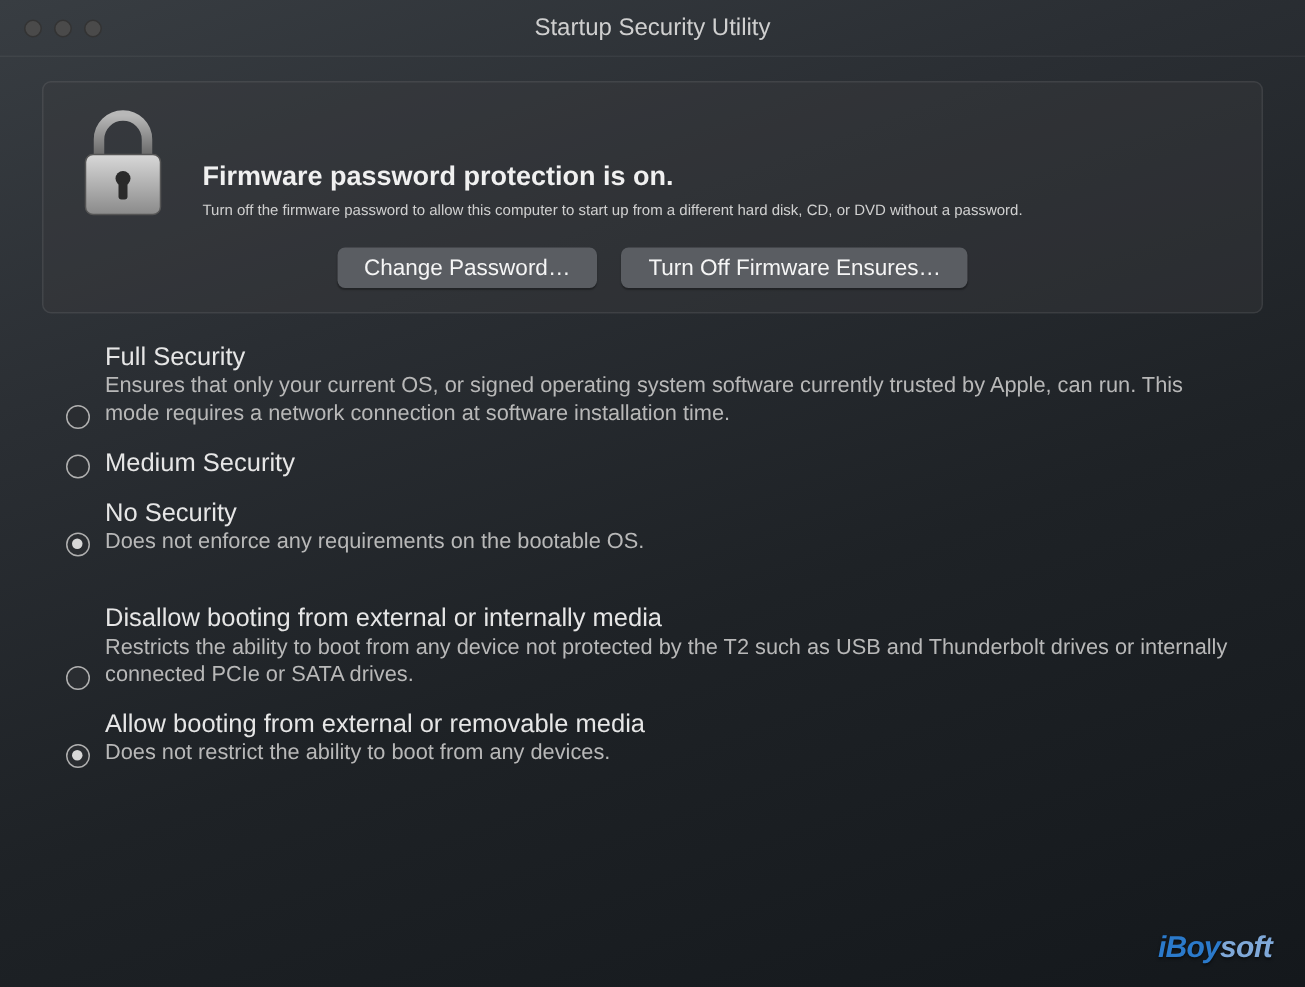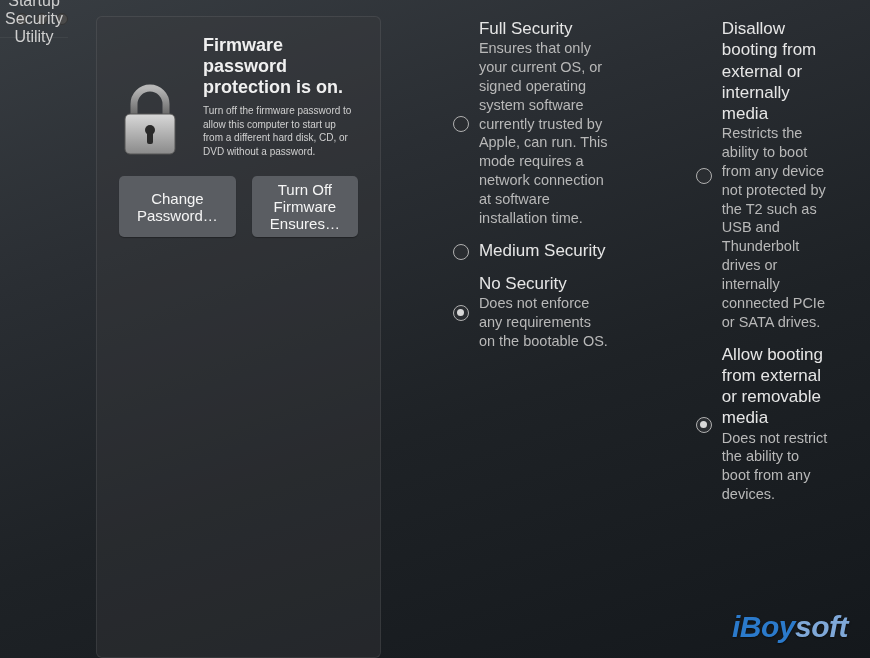--- a/index.html
+++ b/index.html
@@ -10,20 +10,21 @@
     font-family: -apple-system, BlinkMacSystemFont, "Helvetica Neue", Arial, sans-serif;
     color: #e8e8e8;
     overflow: hidden;
     position: relative;
   }
   .window {
     width: 100%;
     height: 100%;
     background: linear-gradient(160deg, #383d42 0%, #2a2e33 30%, #1e2226 60%, #14181c 100%);
     display: flex;
+    flex-direction: column;
   }
   .titlebar {
     height: 38px;
     display: flex;
     align-items: center;
     position: relative;
     border-bottom: 1px solid rgba(255,255,255,0.05);
   }
   .traffic-lights {
     display: flex;
@@ -72,21 +73,21 @@
     margin-bottom: 6px;
   }
   .firmware-text p {
     font-size: 10px;
     line-height: 1.35;
     color: #d0d0d0;
   }
   .firmware-buttons {
     display: flex;
     gap: 16px;
-    justify-content: flex-start;
+    justify-content: center;
     margin-top: 18px;
   }
   .mac-button {
     background: #5a5d62;
     color: #f5f5f5;
     border: none;
     border-radius: 5px;
     padding: 5px 18px;
     font-size: 15px;
     cursor: pointer;
@@ -96,21 +97,21 @@
     padding: 18px 42px 0 42px;
   }
   .section-header {
     font-size: 17px;
     font-weight: 700;
     color: #ededed;
     margin-bottom: 10px;
   }
   .option {
     display: flex;
-    align-items: center;
+    align-items: flex-end;
     gap: 10px;
     margin-bottom: 12px;
     padding-left: 2px;
   }
   .radio {
     width: 16px;
     height: 16px;
     border-radius: 50%;
     border: 1.5px solid #b0b0b0;
     background: #2a2d31;
@@ -137,21 +138,21 @@
   .option-desc {
     font-size: 14.5px;
     color: #b8b8b8;
     line-height: 1.3;
     margin-top: 0;
   }
   .watermark {
     position: absolute;
     right: 22px;
     bottom: 14px;
-    font-size: 30px;
+    font-size: 20px;
     font-weight: 700;
     font-style: italic;
     color: #2b7acb;
     text-shadow: 0 1px 2px rgba(0,0,0,0.5);
     letter-spacing: -0.5px;
     pointer-events: none;
   }
   .watermark .soft { color: #7fa8d8; }
 </style>
 </head>

